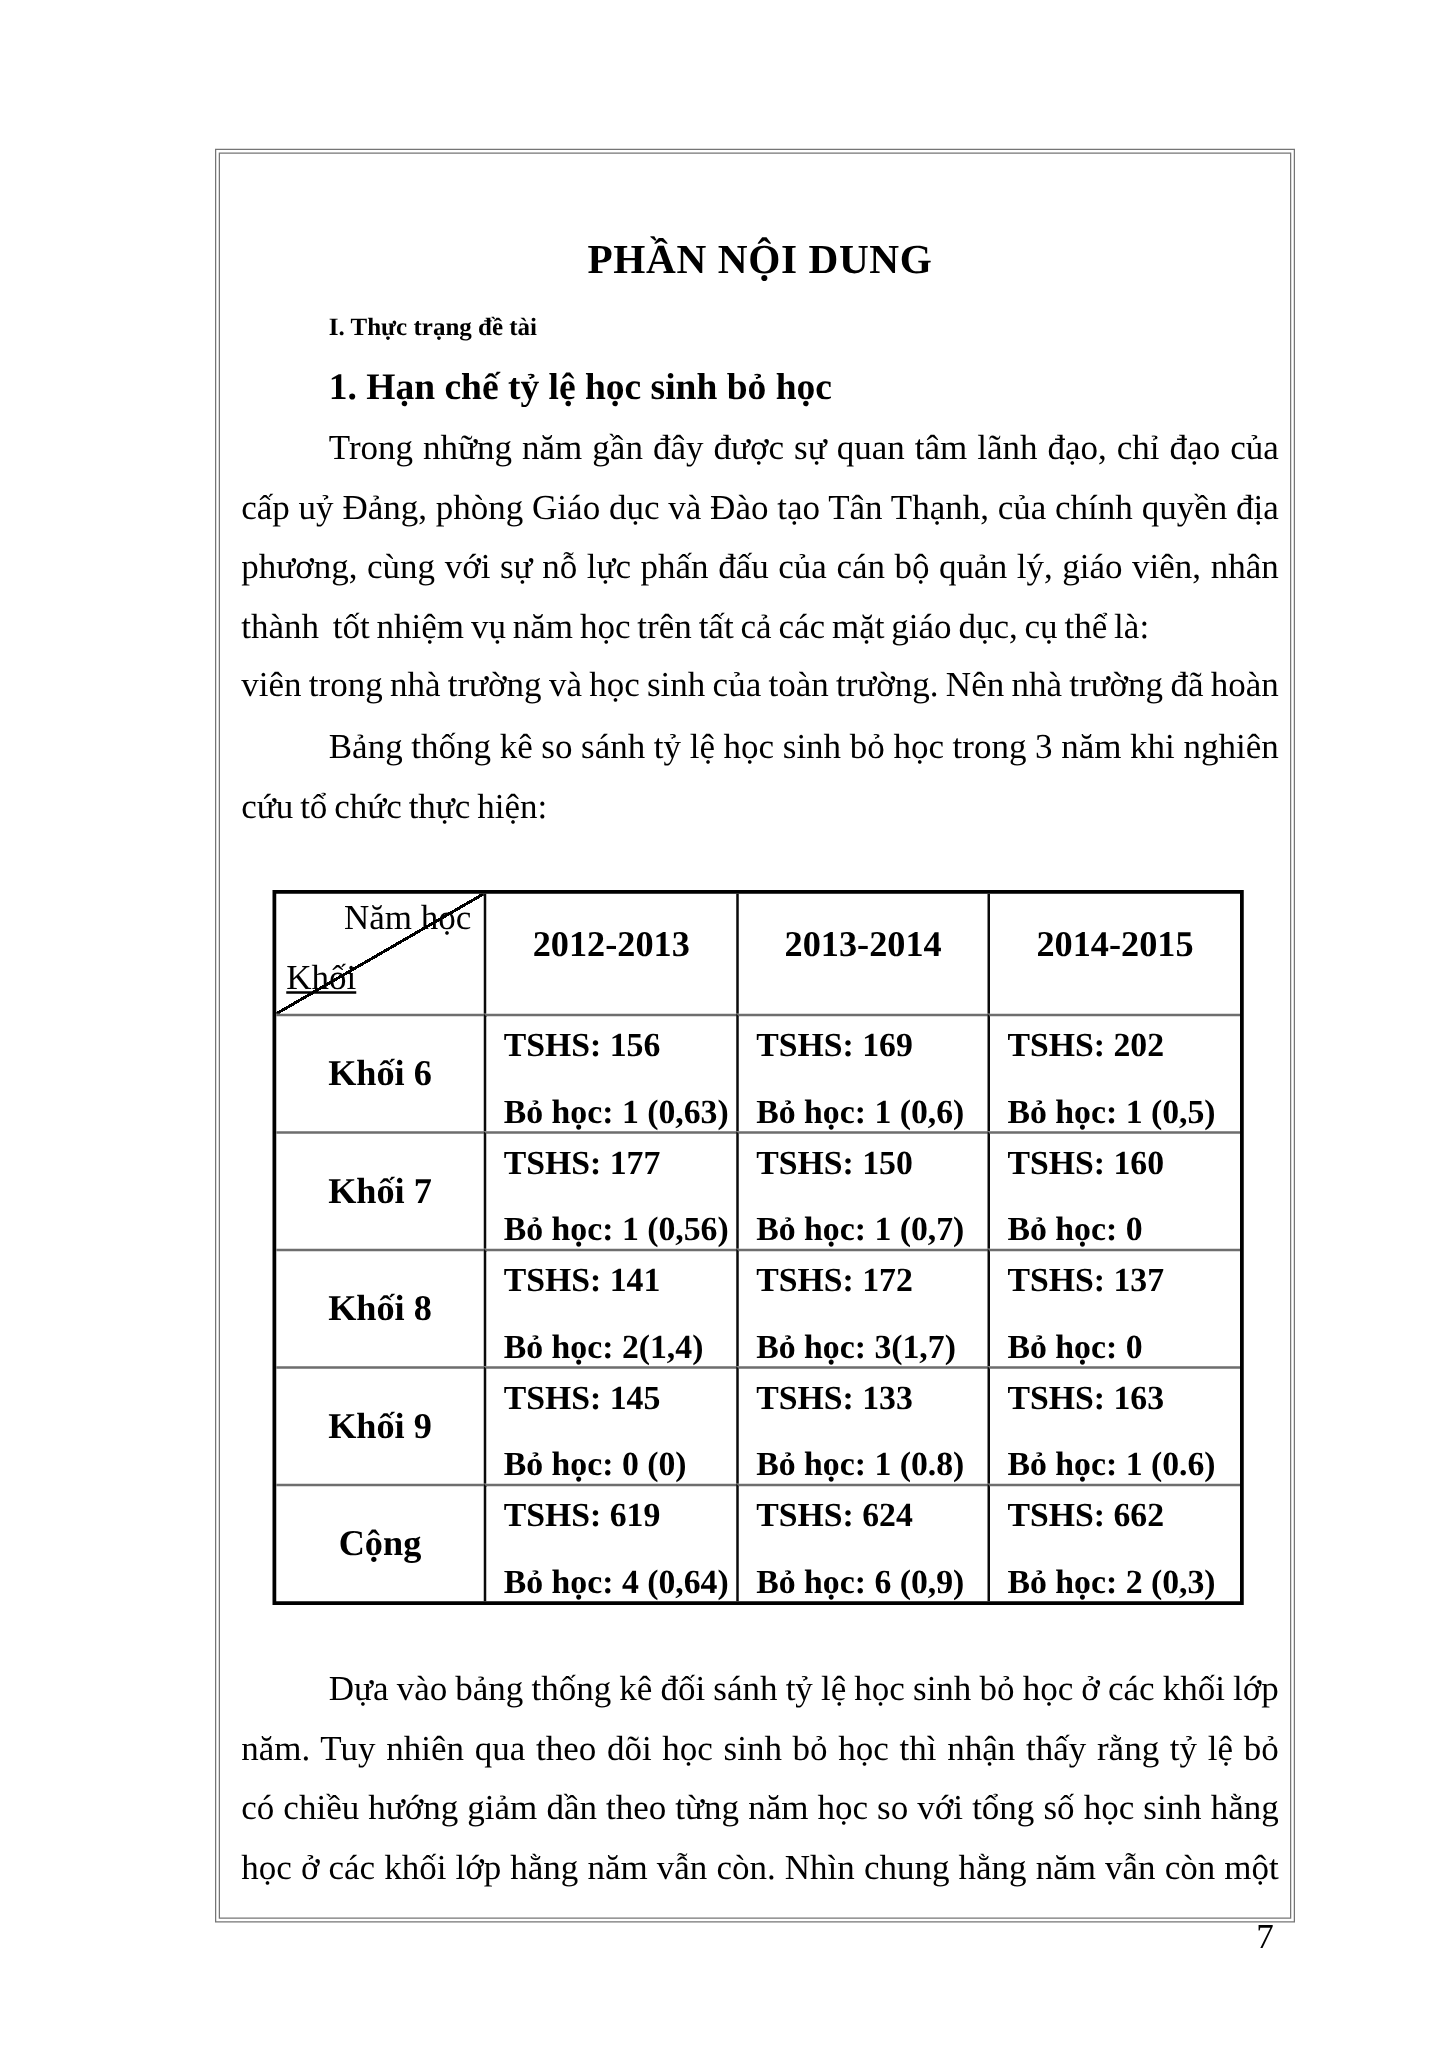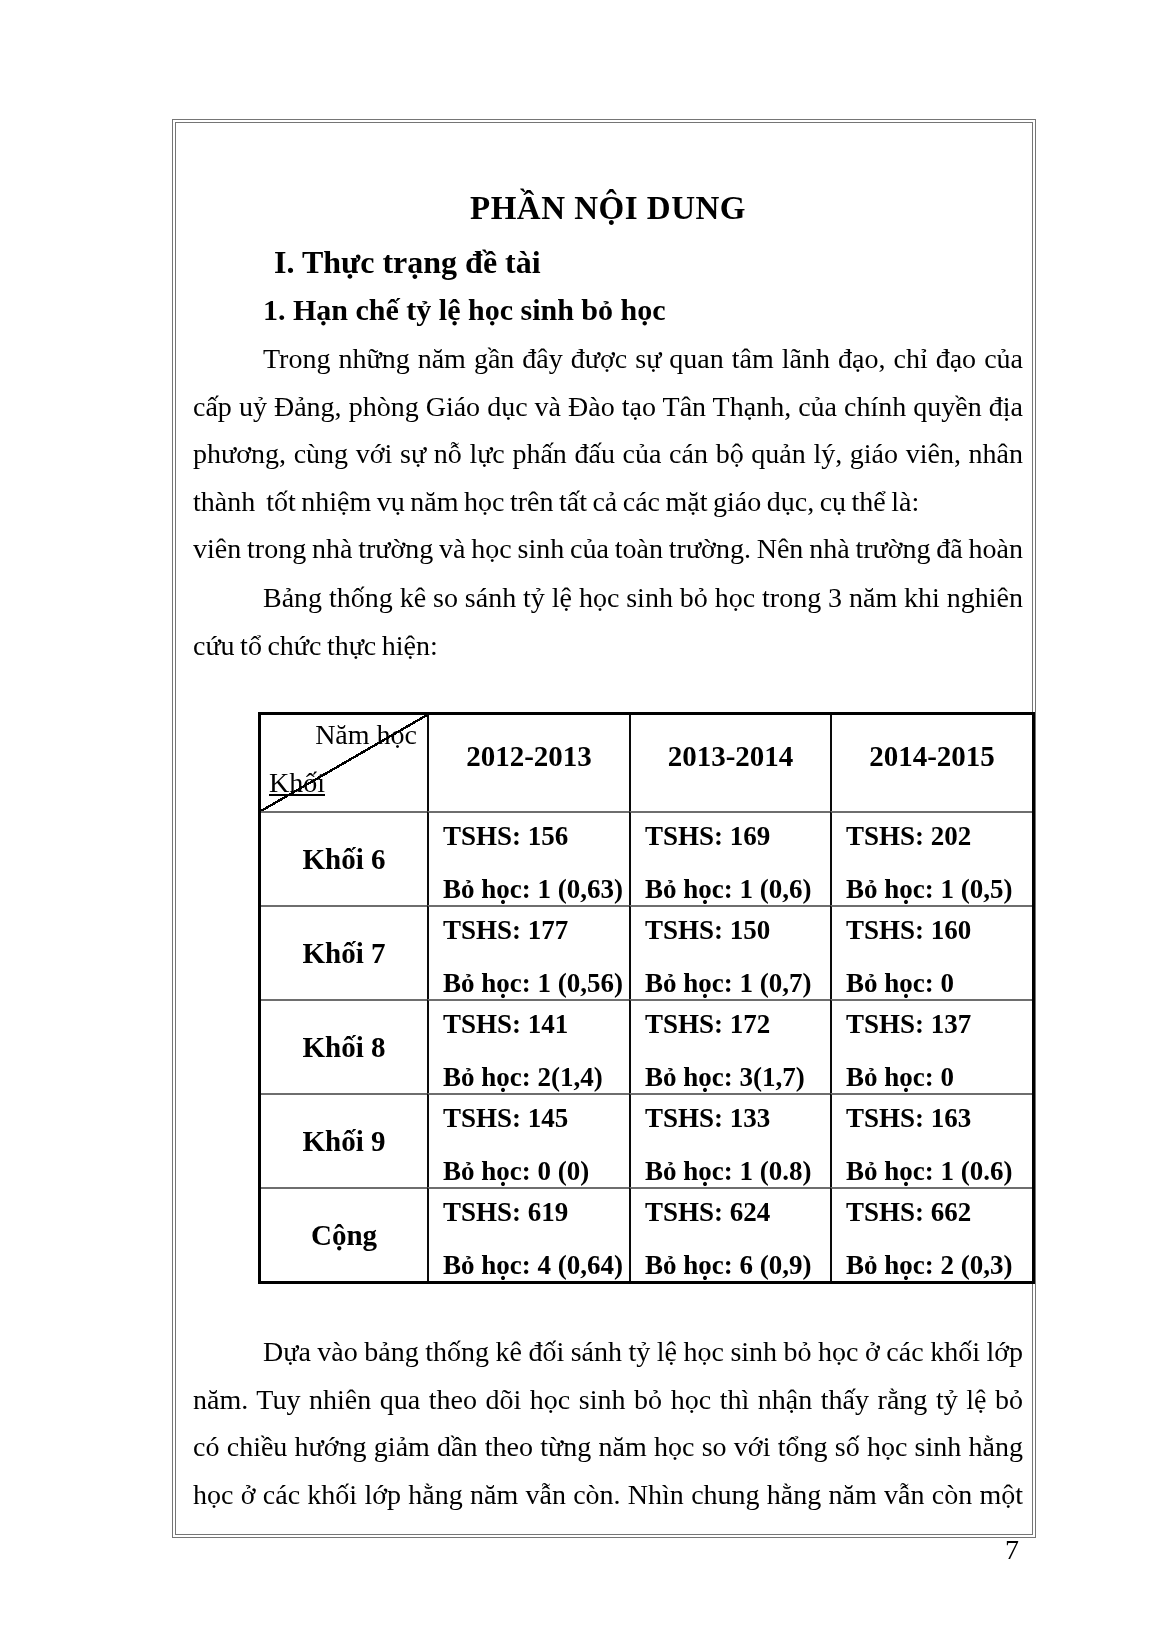--- a/index.html
+++ b/index.html
@@ -23,23 +23,23 @@
     position:absolute;
     left:193px;top:184px;width:830px;
     text-align:center;
     font-size:33px;font-weight:bold;
     line-height:48px;
     letter-spacing:0.5px;
     white-space:nowrap;
   }
   .h-primary{
     position:absolute;
-    left:204px;top:238px;width:830px;
+    left:193px;top:238px;width:830px;
     padding-left:70px;box-sizing:border-box;
-    font-size:32px;font-weight:bold;line-height:48px;
+    font-size:20px;font-weight:bold;line-height:48px;
     white-space:nowrap;
   }
   .h-secondary{
     position:absolute;
     left:193px;top:286px;width:830px;
     padding-left:70px;box-sizing:border-box;
     font-size:30px;font-weight:bold;line-height:48px;
     white-space:nowrap;
   }
   .para{position:absolute;left:193px;width:830px;}
@@ -56,21 +56,20 @@
   .line.indent{padding-left:70px;}
   .line.lastline{text-align:left;text-align-last:left;}
   
   .tbl{
     position:absolute;
     left:218px;top:712px;
     width:777px;
     border:3px solid #000;
     box-sizing:border-box;
     background:#fff;
-    margin-left:40px;
   }
   .tbl-grid{
     display:grid;
     grid-template-columns:166px 202px 201px 202px;
     grid-template-rows:96px 94px 94px 94px 94px 94px;
   }
   .tbl-grid > div{box-sizing:border-box;}
   .cell-vline{border-left:2px solid #0a0a0a;}
   .cell-hline{border-top:2px solid #6e6e6e;}
   .corner{

